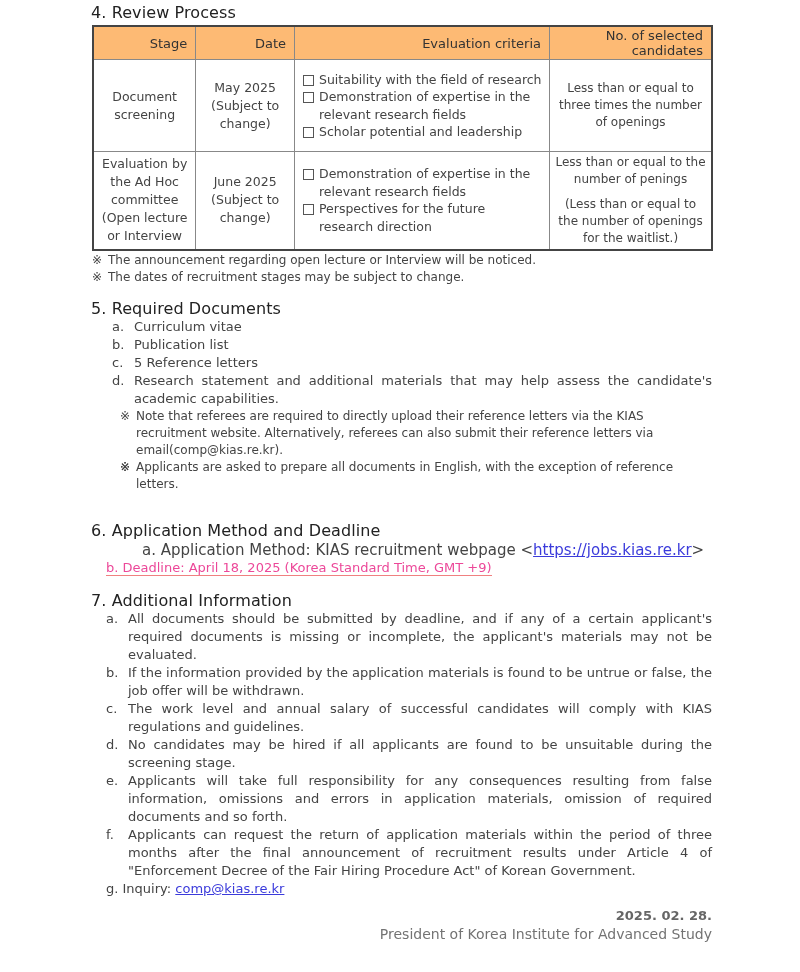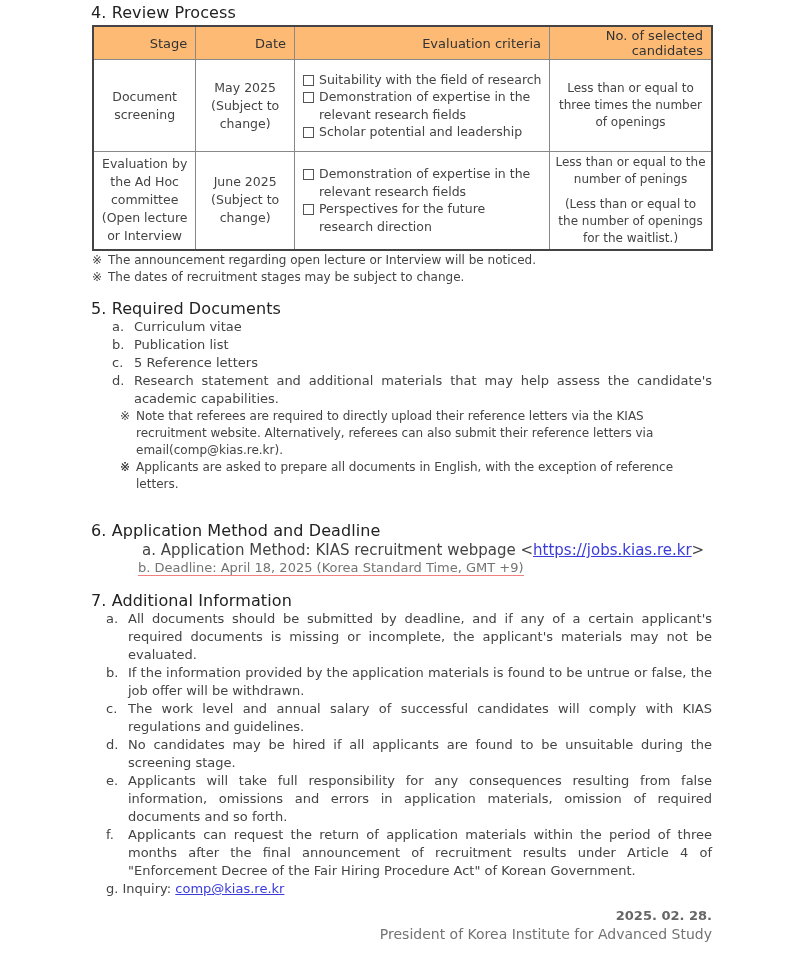--- a/index.html
+++ b/index.html
@@ -17,21 +17,21 @@
   table.review td { border:1px solid #888; text-align:center; vertical-align:middle; line-height:18px; padding:0 4px; }
   table.review td.crit { text-align:left; padding:10px 6px; }
   table.review td.num { font-size:12px; line-height:17px;margin-left:16px; }
   .crit-item { position:relative; padding-left:18px; line-height:17.5px; }
   .box { position:absolute; left:2px; top:4px; width:9px; height:9px; border:1px solid #555; }
   .note { position:relative; padding-left:16px; }
   .note .mark { position:absolute; left:0; top:0; }
   .li { position:relative; padding-left:22px; }
   .li .lbl { position:absolute; left:0; top:0; }
   .link { color:#3b3bdb; text-decoration:underline; }
-  .red-u { color:#737373; border-bottom:1.5px solid #f08080;margin-left:32px; }
+  .red-u { color:#ec4899; border-bottom:1.5px solid #f08080; }
   .just { text-align:justify; }
 </style>
 </head>
 <body>
 
 <div class="abs h" style="left:91px; top:3px;">4. Review Process</div>
 
 <table class="review">
   <colgroup>
     <col style="width:103px">

